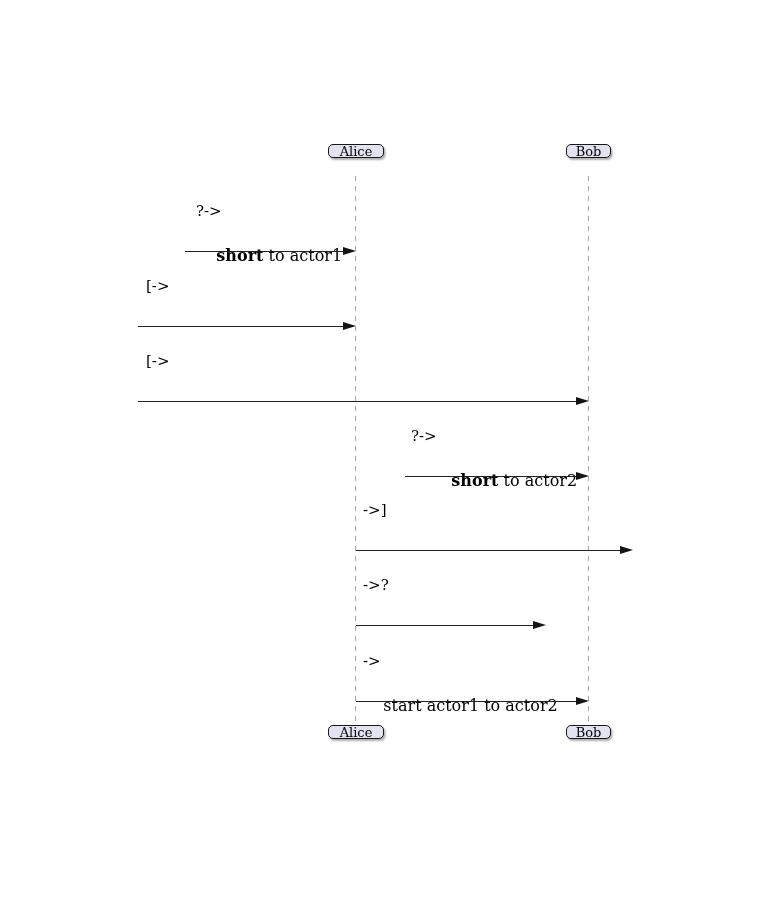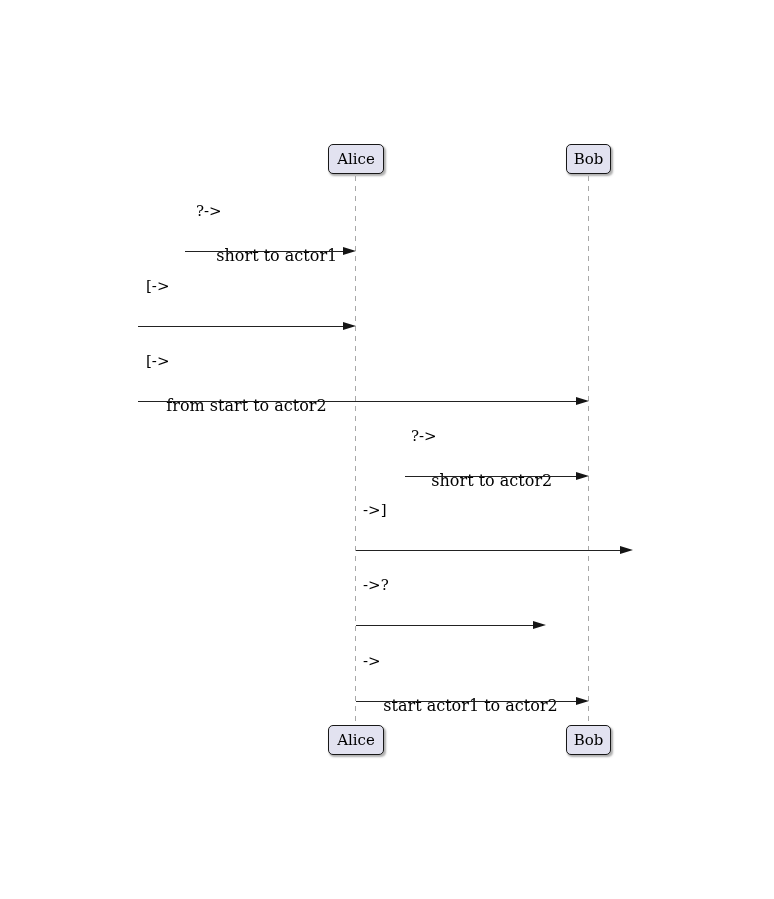--- a/index.html
+++ b/index.html
@@ -6,48 +6,48 @@
   .canvas{
     position:relative;
     width:774px;height:899px;
     background:#ffffff;
     font-family:"DejaVu Serif","Liberation Serif",serif;
     color:#000;
     overflow:hidden;
   }
   .actor{
     position:absolute;
-    height:30px;
+    height:14px;
     background:#E2E2F0;
     border:1.4px solid #181818;
     border-radius:5px;
     box-shadow:1.5px 2px 2px rgba(110,110,110,0.55);
     display:flex;align-items:center;justify-content:center;
-    font-size:15px;
+    font-size:13px;
     box-sizing:border-box;
   }
   .lifeline{
     position:absolute;
     width:1.4px;
     background-image:repeating-linear-gradient(180deg,#A8A8A8 0px,#A8A8A8 5px,transparent 5px,transparent 10px);
   }
   .prefix{
     position:absolute;
     font-size:15px;
     line-height:18px;
     white-space:pre;
   }
   .label{
     position:absolute;
     font-size:16px;
     line-height:19px;
     white-space:pre;
   }
   .label span{white-space:pre;}
-  .b{font-weight:normal;}
+  .b{font-weight:bold;}
   .line{
     position:absolute;
     height:1.35px;
     background:#222222;
   }
   .head{
     position:absolute;
     width:0;height:0;
     border-left:13px solid #151515;
     border-top:4.5px solid transparent;
@@ -70,28 +70,25 @@
     <span class="b">short</span><span> to actor1</span>
   </div>
   <div class="line" style="left:185px;top:251px;width:165px;"></div>
   <div class="head" style="left:343px;top:247px;"></div>
 
   <div class="prefix" style="left:146px;top:277px;">[-&gt;</div>
   <div class="line" style="left:138px;top:326px;width:212px;"></div>
   <div class="head" style="left:343px;top:322px;"></div>
 
   <div class="prefix" style="left:146px;top:352px;">[-&gt;</div>
-  <div class="label" style="left:146px;top:377px;">
-    <span class="b">from start</span><span> to actor2</span>
-  </div>
   <div class="line" style="left:138px;top:401px;width:445px;"></div>
   <div class="head" style="left:576px;top:397px;"></div>
 
   <div class="prefix" style="left:411px;top:427px;">?-&gt;</div>
-  <div class="label" style="left:411px;top:452px;">
+  <div class="label" style="left:431px;top:452px;">
     <span class="b">short</span><span> to actor2</span>
   </div>
   <div class="line" style="left:405px;top:476px;width:178px;"></div>
   <div class="head" style="left:576px;top:472px;"></div>
 
   <div class="prefix" style="left:363px;top:501px;">-&gt;]</div>
   <div class="line" style="left:356px;top:550px;width:271px;"></div>
   <div class="head" style="left:620px;top:546px;"></div>
 
   <div class="prefix" style="left:363px;top:576px;">-&gt;?</div>

